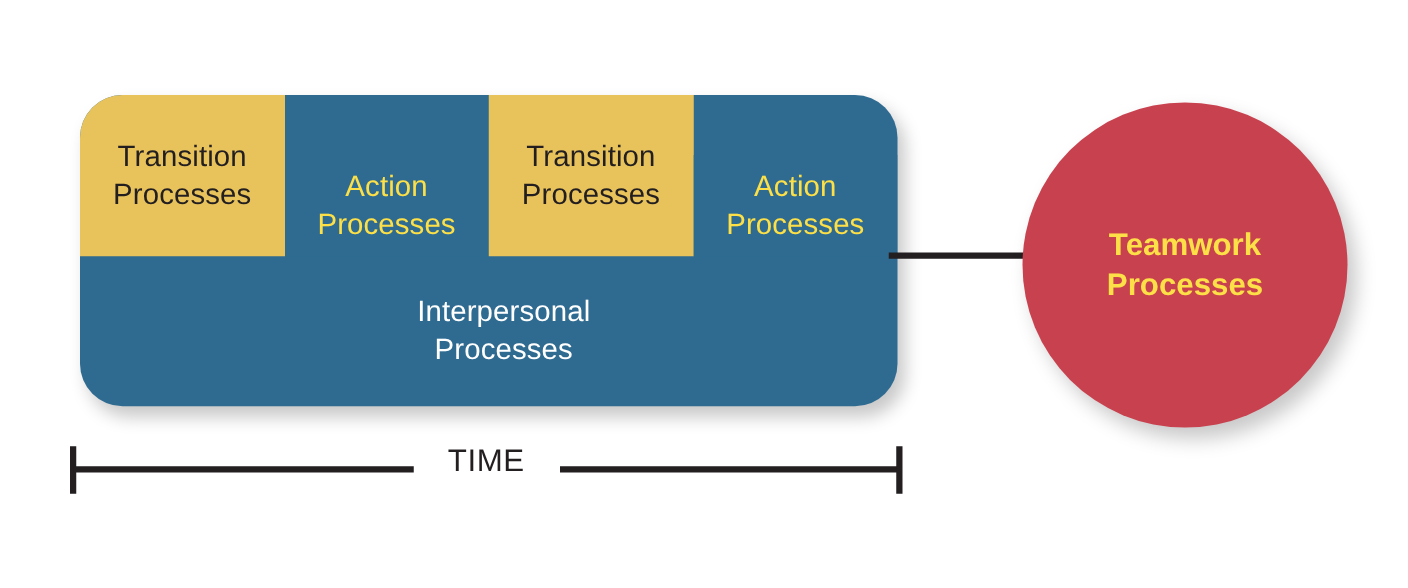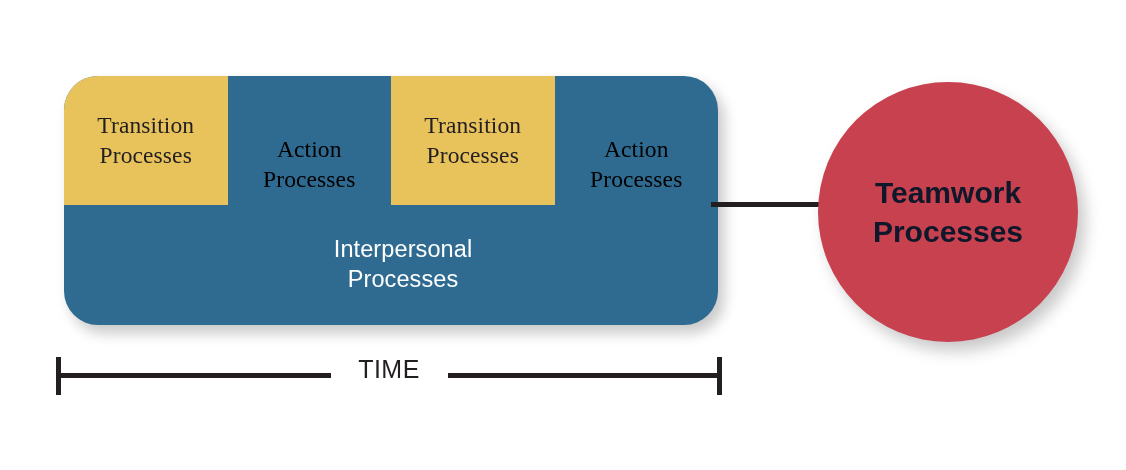--- a/index.html
+++ b/index.html
@@ -41,29 +41,28 @@
   .phase {
     flex: 1 1 0;
     display: flex;
     flex-direction: column;
     align-items: center;
     justify-content: center;
     font-size: 23.5px;
     line-height: 1.26;
     text-align: center;
     letter-spacing: 0.1px;
-    font-family: Liberation Serif, serif;
   }
   .phase.transition {
     background: #e8c35c;
     color: #231f20;
   }
   .phase.action {
     background: #2f6b91;
-    color: #000000;
+    color: #fde047;
     margin-top: 48px;
   }
   .phase .ln { display: block; }
 
   .interpersonal {
     position: absolute;
     left: 0;
     top: 129px;
     width: 100%;
     height: 120px;
@@ -91,26 +90,26 @@
 
   
   .teamwork-circle {
     position: absolute;
     left: 818px;
     top: 82px;
     width: 260px;
     height: 260px;
     border-radius: 50%;
     background: #c8414e;
-    color: #0f172a;
+    color: #fde047;
     display: flex;
     flex-direction: column;
     align-items: center;
     justify-content: center;
-    font-size: 30px;
+    font-size: 25px;
     line-height: 1.3;
     font-weight: bold;
     text-align: center;
     box-shadow: 7px 9px 16px rgba(0,0,0,0.22);
   }
 
   
   .time-axis {
     position: absolute;
     left: 56px;

